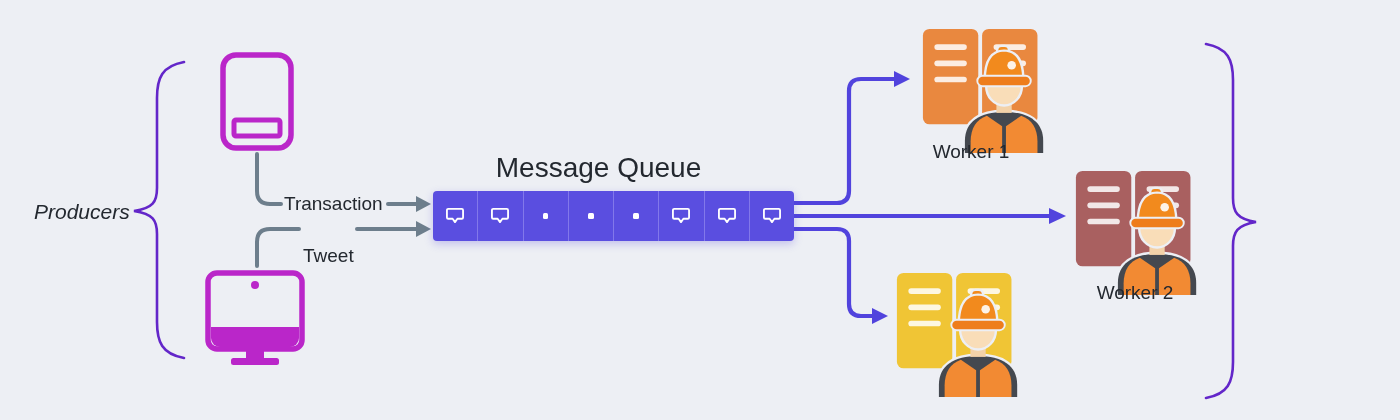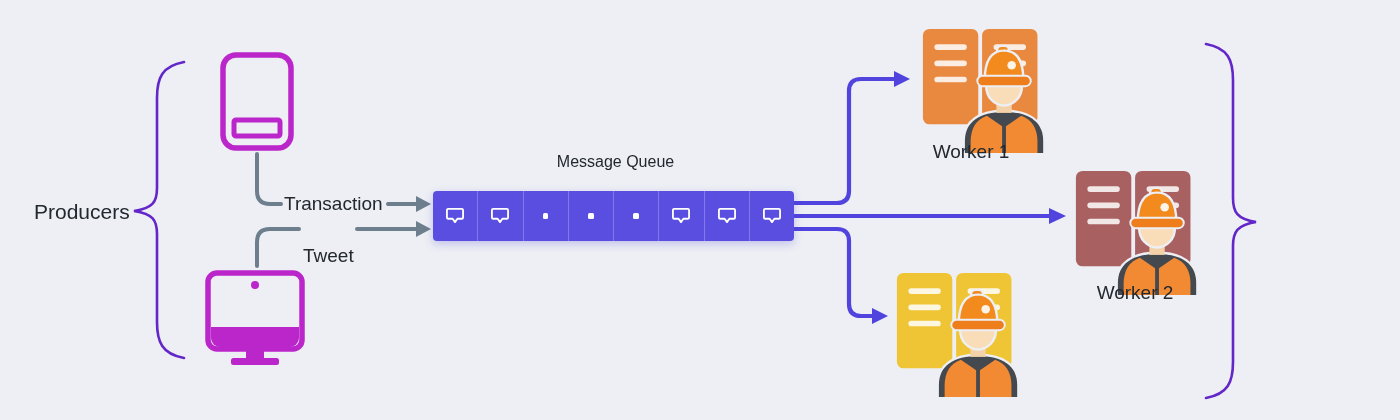--- a/index.html
+++ b/index.html
@@ -29,22 +29,22 @@
     display:flex;
     box-shadow:0 3px 8px rgba(84,72,220,.28);
   }
   .queue-cell{
     flex:1;
     display:flex;align-items:center;justify-content:center;
   }
   .queue-cell:not(:last-child){border-right:1.6px solid #8278ea;}
   .queue-dot{width:5.5px;height:5.5px;background:#fff;border-radius:1.5px;}
   .queue-title{
-    position:absolute;left:435px;top:153px;width:361px;
-    text-align:center;font-size:16px;
+    position:absolute;left:418px;top:153px;width:361px;
+    text-align:center;font-size:28px;
   }
   .worker{position:absolute;width:126px;height:126px;}
   .device{position:absolute;}
 </style>
 </head>
 <body>
 
 <div class="stage">
 
   <svg class="wires" width="1400" height="420" viewBox="0 0 1400 420">
@@ -66,21 +66,21 @@
     <path d="M794,203 H837 Q849,203 849,191 V91 Q849,79 861,79 H894" fill="none" stroke="#5143dd" stroke-width="4.2" stroke-linecap="round"></path>
     <polygon points="894,71 894,87 910,79" fill="#5143dd"></polygon>
 
     <path d="M794,216 H1049" fill="none" stroke="#5143dd" stroke-width="4.2" stroke-linecap="round"></path>
     <polygon points="1049,208 1049,224 1066,216" fill="#5143dd"></polygon>
 
     <path d="M794,229 H837 Q849,229 849,241 V304 Q849,316 861,316 H872" fill="none" stroke="#5143dd" stroke-width="4.2" stroke-linecap="round"></path>
     <polygon points="872,308 872,324 888,316" fill="#5143dd"></polygon>
   </svg>
 
-  <div class="lbl lbl-big" style="left:34px;top:200px;">Producers</div>
+  <div class="lbl lbl-big" style="left:34px;top:200px;font-style:italic;">Producers</div>
 
   <svg class="device" style="left:219px;top:51px;" width="76" height="101" viewBox="0 0 76 101">
     <rect x="4" y="4" width="68" height="93" rx="13" fill="none" stroke="#ba26c9" stroke-width="5.5"></rect>
     <rect x="15" y="69" width="46" height="16" rx="2" fill="none" stroke="#ba26c9" stroke-width="5"></rect>
   </svg>
 
   <svg class="device" style="left:204px;top:269px;" width="102" height="98" viewBox="0 0 102 98">
     <rect x="4" y="4" width="94" height="76" rx="9" fill="none" stroke="#ba26c9" stroke-width="5.5"></rect>
     <path d="M7,58 h88 v11 a9,9 0 0 1 -9,9 h-70 a9,9 0 0 1 -9,-9 z" fill="#ba26c9"></path>
     <circle cx="51" cy="16" r="4" fill="#ba26c9"></circle>

